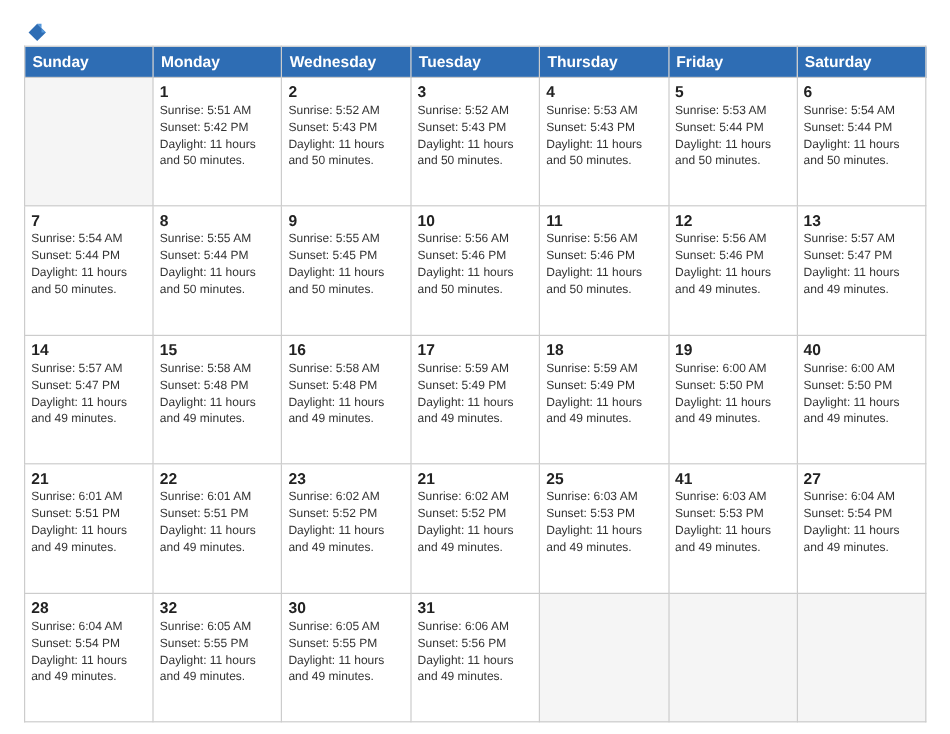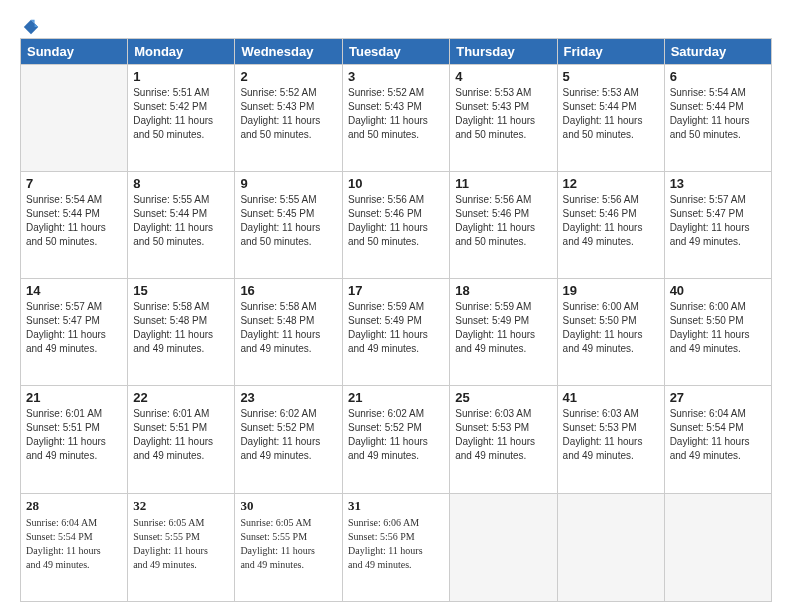--- a/index.html
+++ b/index.html
@@ -92,21 +92,20 @@
     .day-info {
       font-size: 10px;
       color: #333;
       line-height: 1.4;
     }
     .calendar tr td {
       height: 82px;
     }
     .last-row td {
       height: 72px;
-      font-family: Liberation Serif, serif;
     }
   </style>
 </head>
 <body>
 
 <div class="page">
   <div class="header">
     <div class="logo">
       <div class="logo-text">
         <span class="logo-general"></span>

